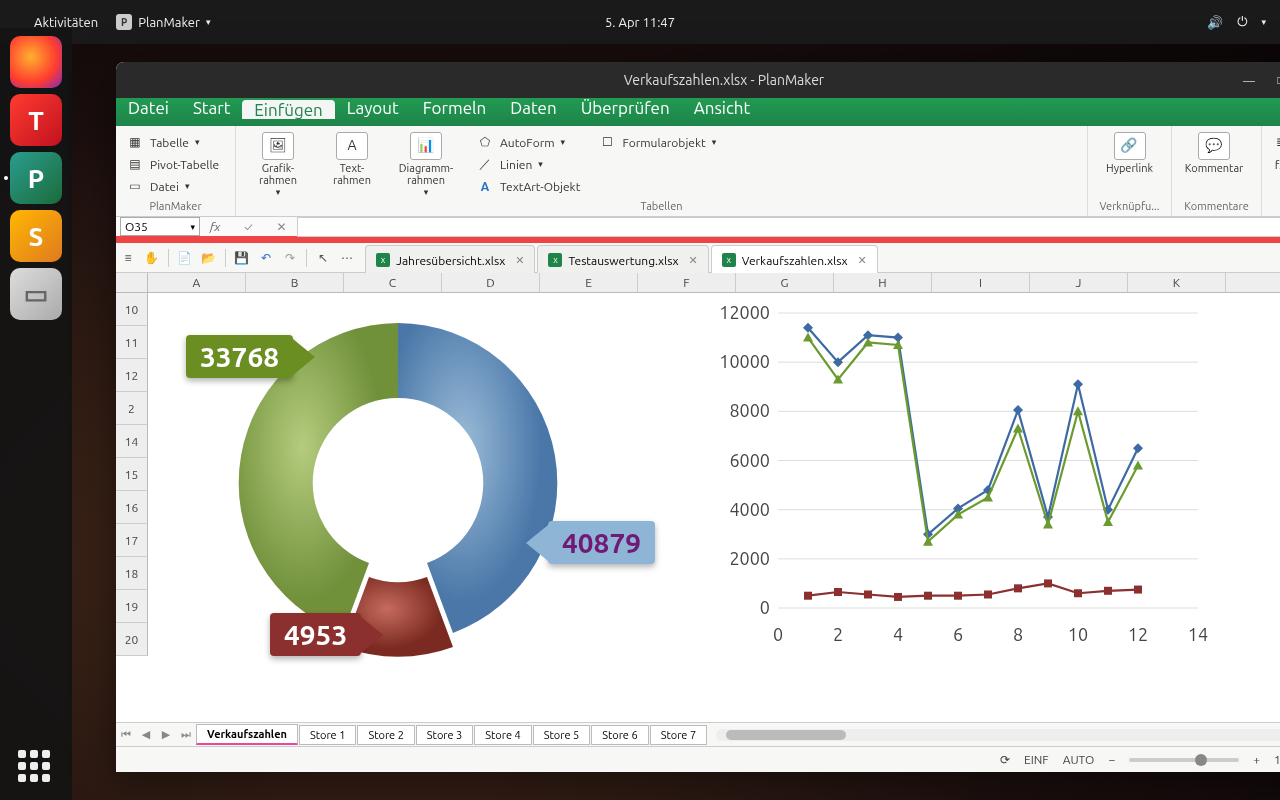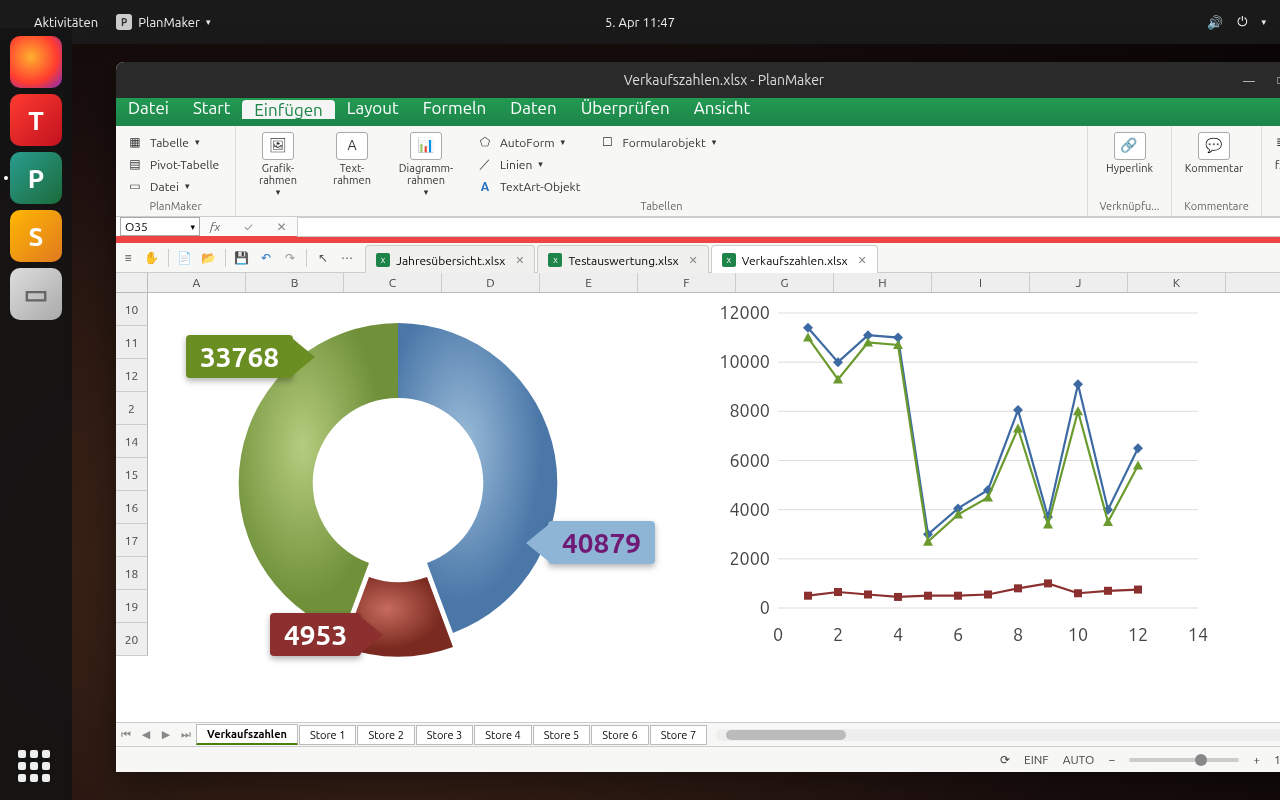--- a/index.html
+++ b/index.html
@@ -95,21 +95,21 @@
 
 
 .linechart { position:absolute; left:560px; top:10px; width:500px; height:350px; }
 .linechart svg { width:100%; height:100%; }
 .axis-label { font-size:18px; fill:#444; }
 
 
 .sheettabs-row { height:24px; border-top:1px solid #ccc; background:#f7f7f5; display:flex; align-items:center; font-size:11px;}
 .sheettabs-row .nav{ width:20px; text-align:center; color:#888;}
 .sheet-tab{ padding:3px 10px; border:1px solid #bbb; background:#fff; margin-right:1px; cursor:default;}
-.sheet-tab.active{ font-weight:bold; border-bottom:2px solid #4d7c0f;}
+.sheet-tab.active{ font-weight:bold; border-bottom:2px solid #ec4899;}
 .hscroll { flex:1; margin:0 8px; height:12px; background:#eee; border-radius:6px; position:relative;}
 .hscroll .thumb{ position:absolute; left:10px; width:120px; top:1px; bottom:1px; background:#bbb; border-radius:6px;}
 
 
 .statusbar { height:26px; border-top:1px solid #ccc; background:#f7f7f5; display:flex; align-items:center; font-size:12px; color:#444; padding:0 8px; gap:14px;}
 .statusbar .spacer{flex:1;}
 .zoom-slider{ width:110px; height:4px; background:#ccc; position:relative; border-radius:2px;}
 .zoom-slider .knob{ position:absolute; left:60%; top:-4px; width:12px; height:12px; background:#888; border-radius:50%;}
 </style>
 </head>

